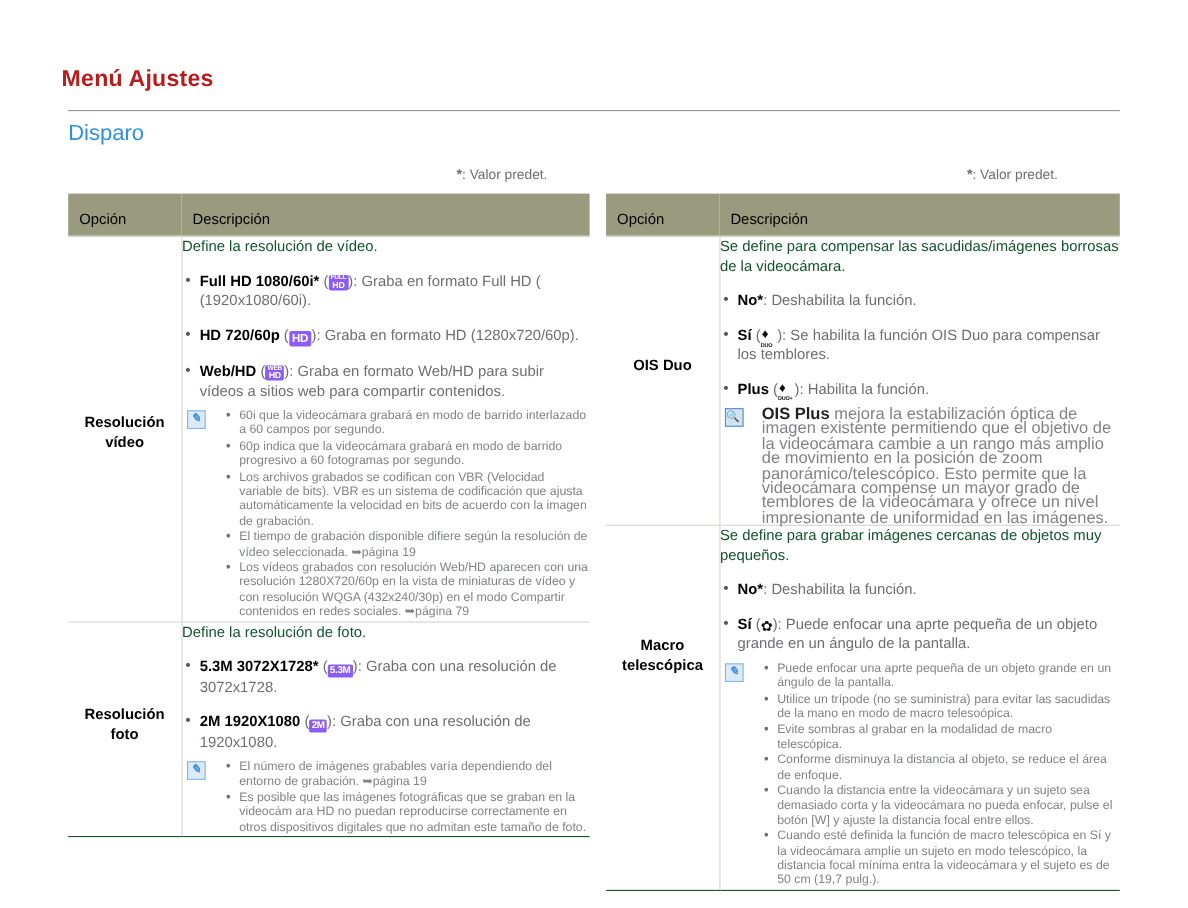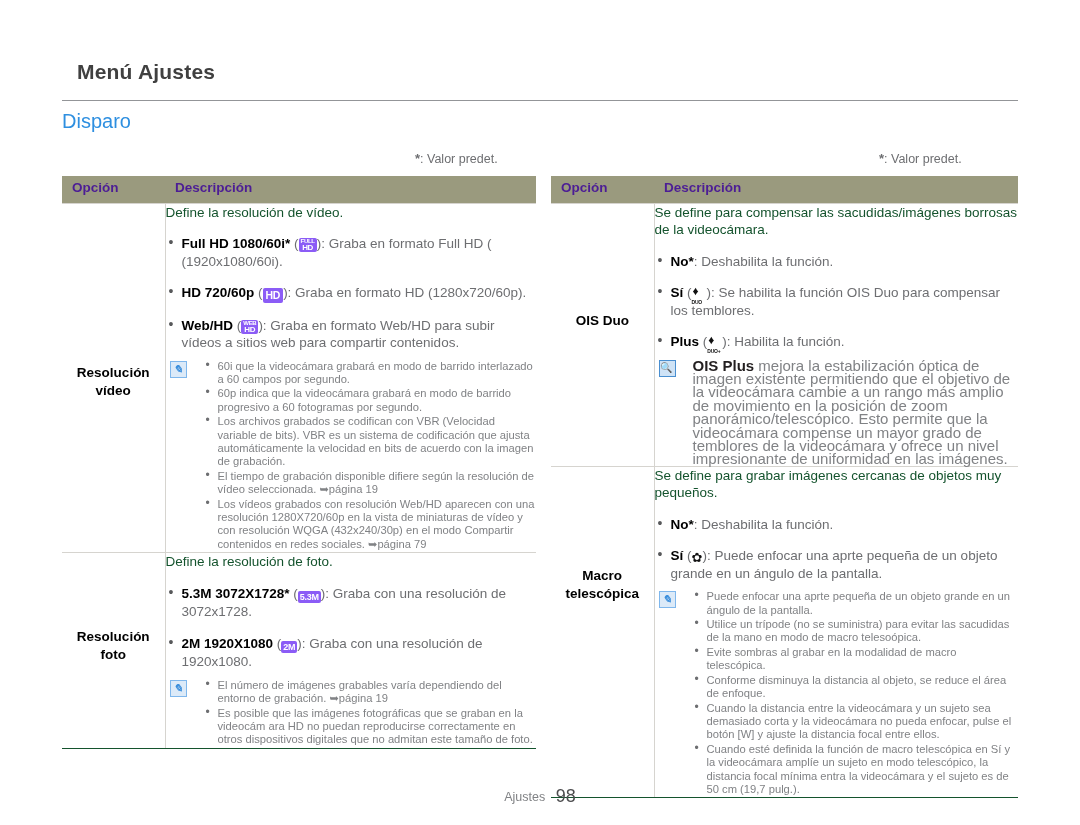--- a/index.html
+++ b/index.html
@@ -8,22 +8,22 @@
     width: 1080px; height: 825px;
     background: #ffffff;
     font-family: "Liberation Sans", sans-serif;
     color: #58595b;
     overflow: hidden;
   }
   .page { position: relative; width: 1080px; height: 825px; }
 
   
   .hdr-title {
-    position: absolute; left: 77px; top: 60px;
-    font-size: 21px; font-weight: bold; color: #404040;
+    position: absolute; left: 56px; top: 60px;
+    font-size: 21px; font-weight: bold; color: #b91c1c;
     letter-spacing: .2px;
   }
   .hdr-rule {
     position: absolute; left: 62px; top: 100px;
     width: 956px; height: 1px; background: #939598;
   }
   .section-title {
     position: absolute; left: 62px; top: 110px;
     font-size: 20px; color: #2e8fe0; font-weight: normal;
   }
@@ -41,25 +41,25 @@
   .tbl {
     position: absolute;
     border-collapse: collapse;
     table-layout: fixed;
   }
   .tbl-left  { left: 62px;  top: 176px; width: 474px; }
   .tbl-right { left: 551px; top: 176px; width: 467px; }
 
   .tbl th {
     background: #9a9a7e;
-    color: #4c1d95;
+    color: #000000;
     font-size: 13.5px;
-    font-weight: bold;
+    font-weight: normal;
     text-align: left;
-    padding: 4px 0 7px 10px;
+    padding: 16px 0 7px 10px;
     border: none;
     height: 27px;
     vertical-align: middle;
   }
   .tbl td {
     border-top: 1px solid #d6d4cf;
     border-bottom: 1px solid #d6d4cf;
     vertical-align: top;
     padding: 0;
   }
@@ -336,18 +336,14 @@
               <li>Conforme disminuya la distancia al objeto, se reduce el área de enfoque.</li>
               <li>Cuando la distancia entre la videocámara y un sujeto sea demasiado corta y la videocámara no pueda enfocar, pulse el botón [W] y ajuste la distancia focal entre ellos.</li>
               <li>Cuando esté definida la función de macro telescópica en Sí y la videocámara amplíe un sujeto en modo telescópico, la distancia focal mínima entra la videocámara y el sujeto es de 50 cm (19,7 pulg.).</li>
             </ul>
           </div>
         </td>
       </tr>
     </tbody>
   </table>
 
-  <div class="footer">
-    <span class="lbl">Ajustes</span>
-    <span class="num">98</span>
-  </div>
 
 </div>
 
 </body></html>

